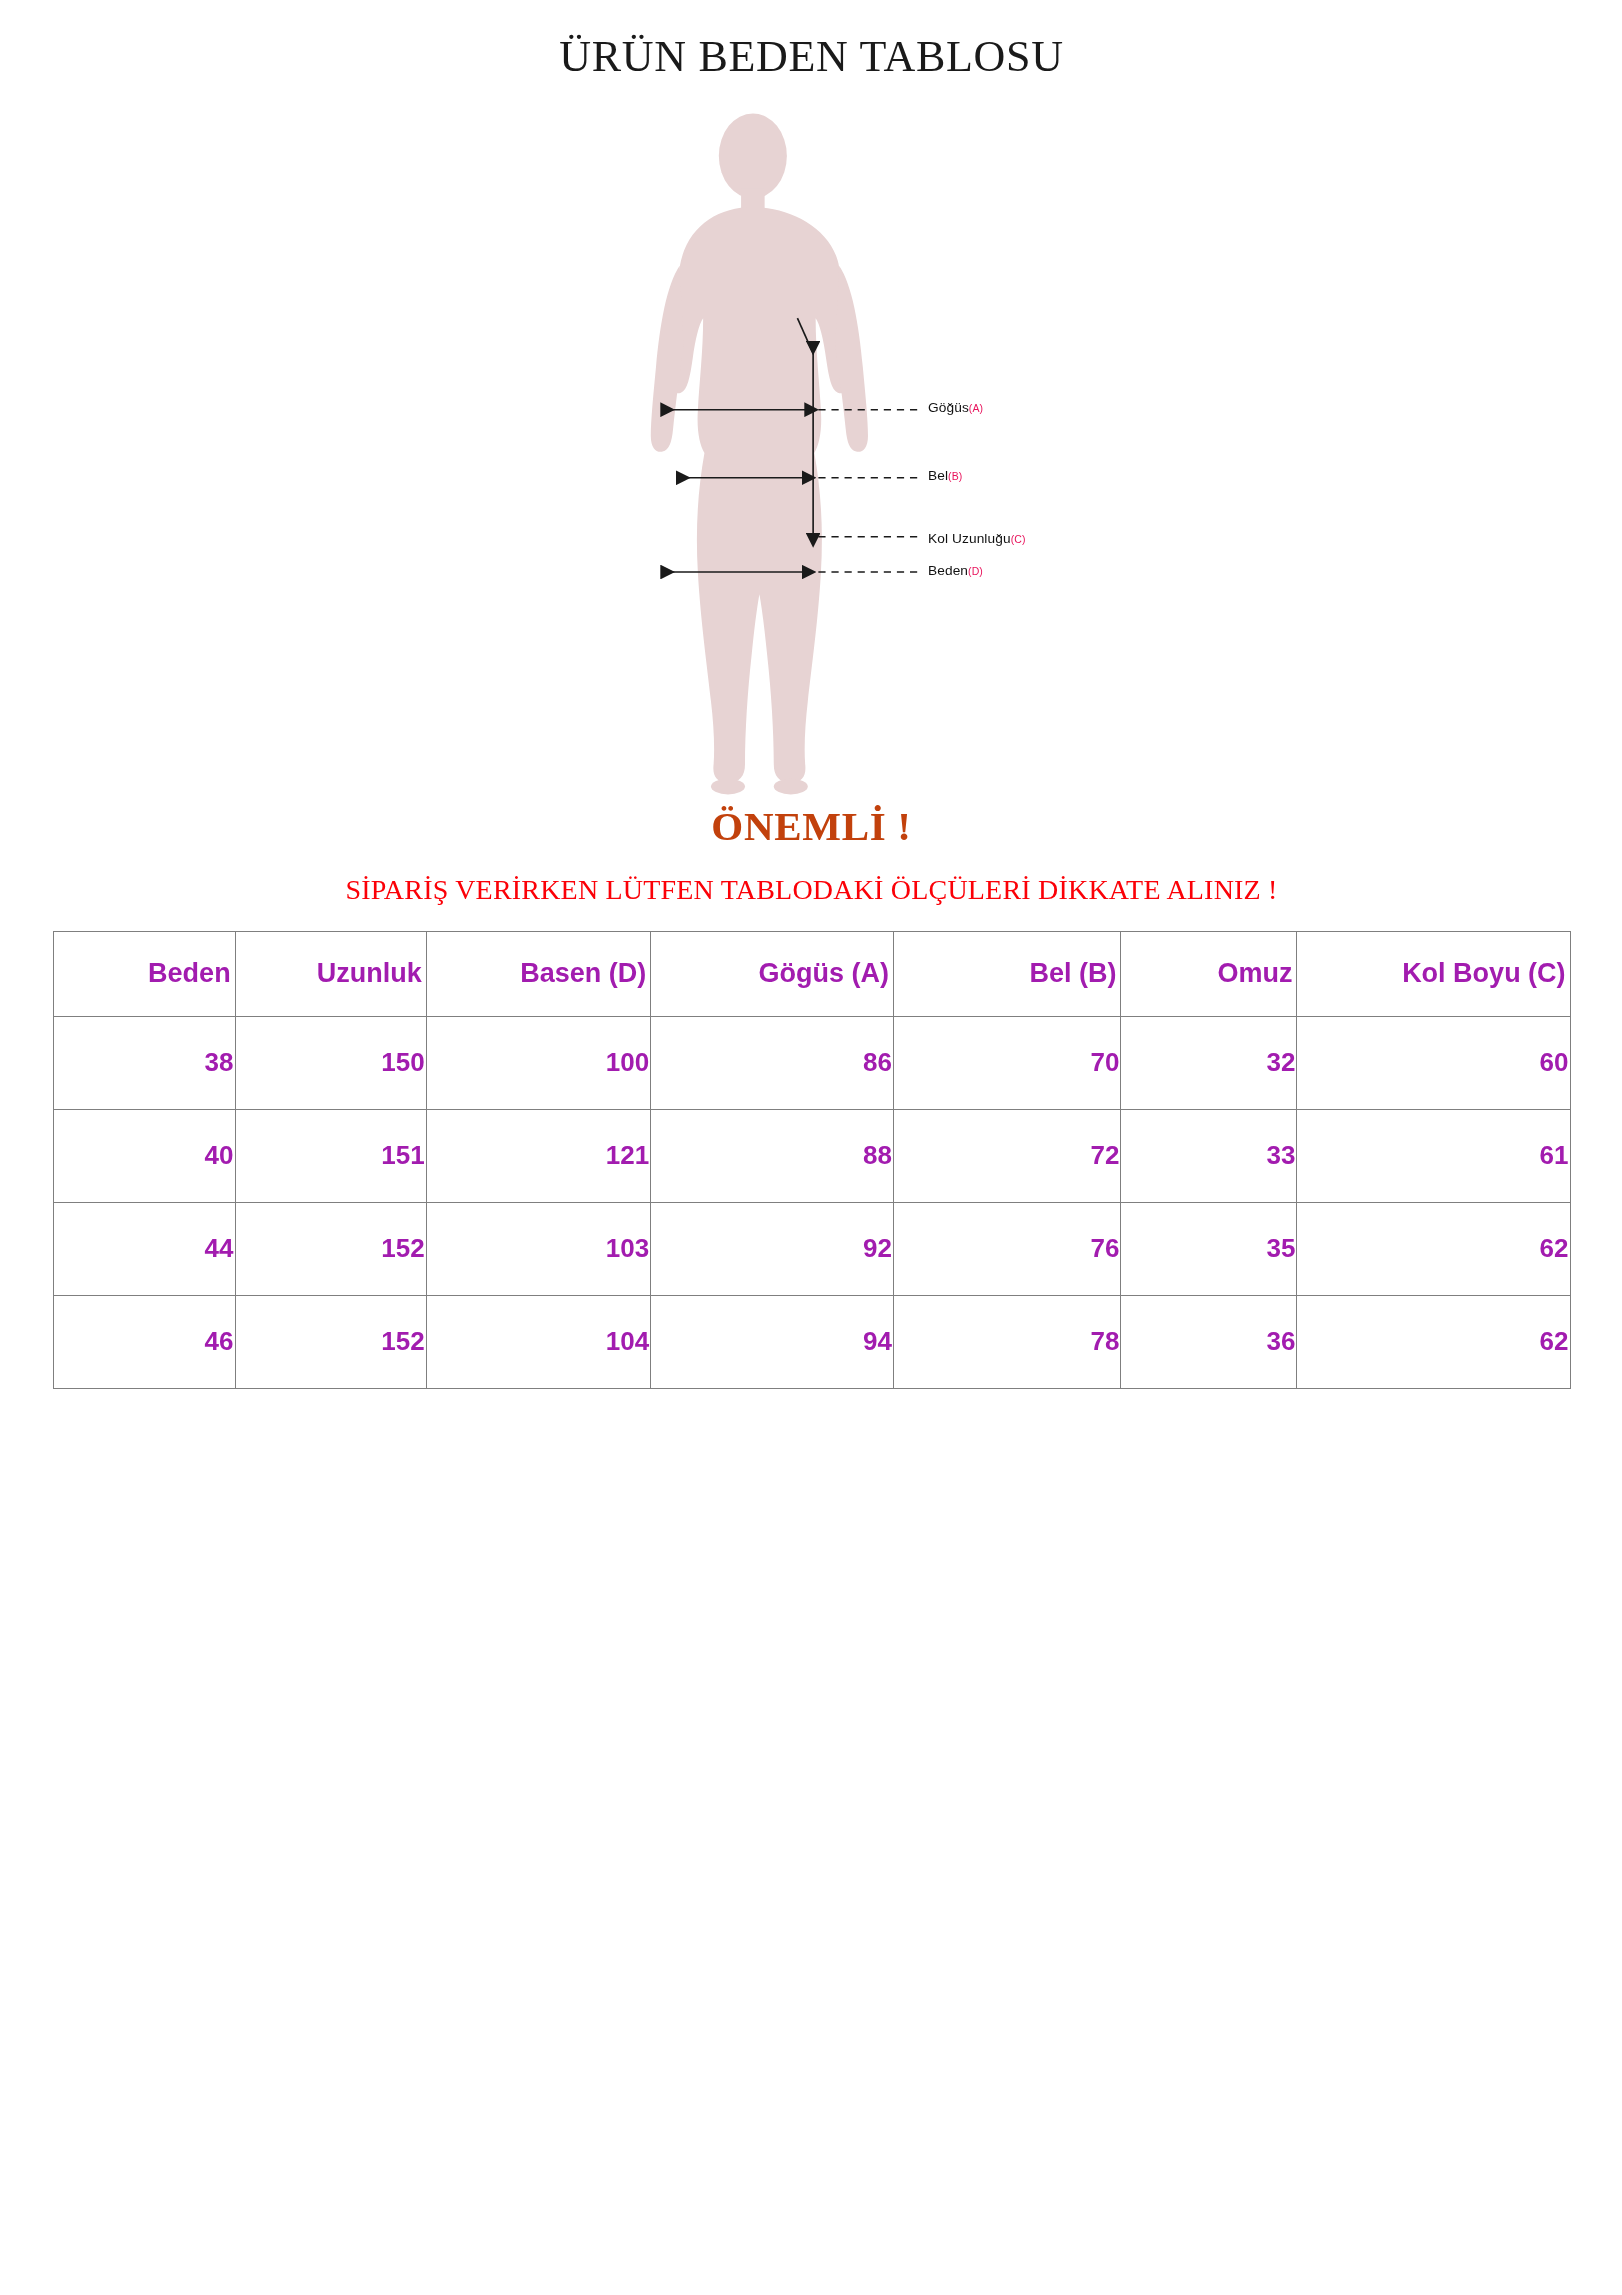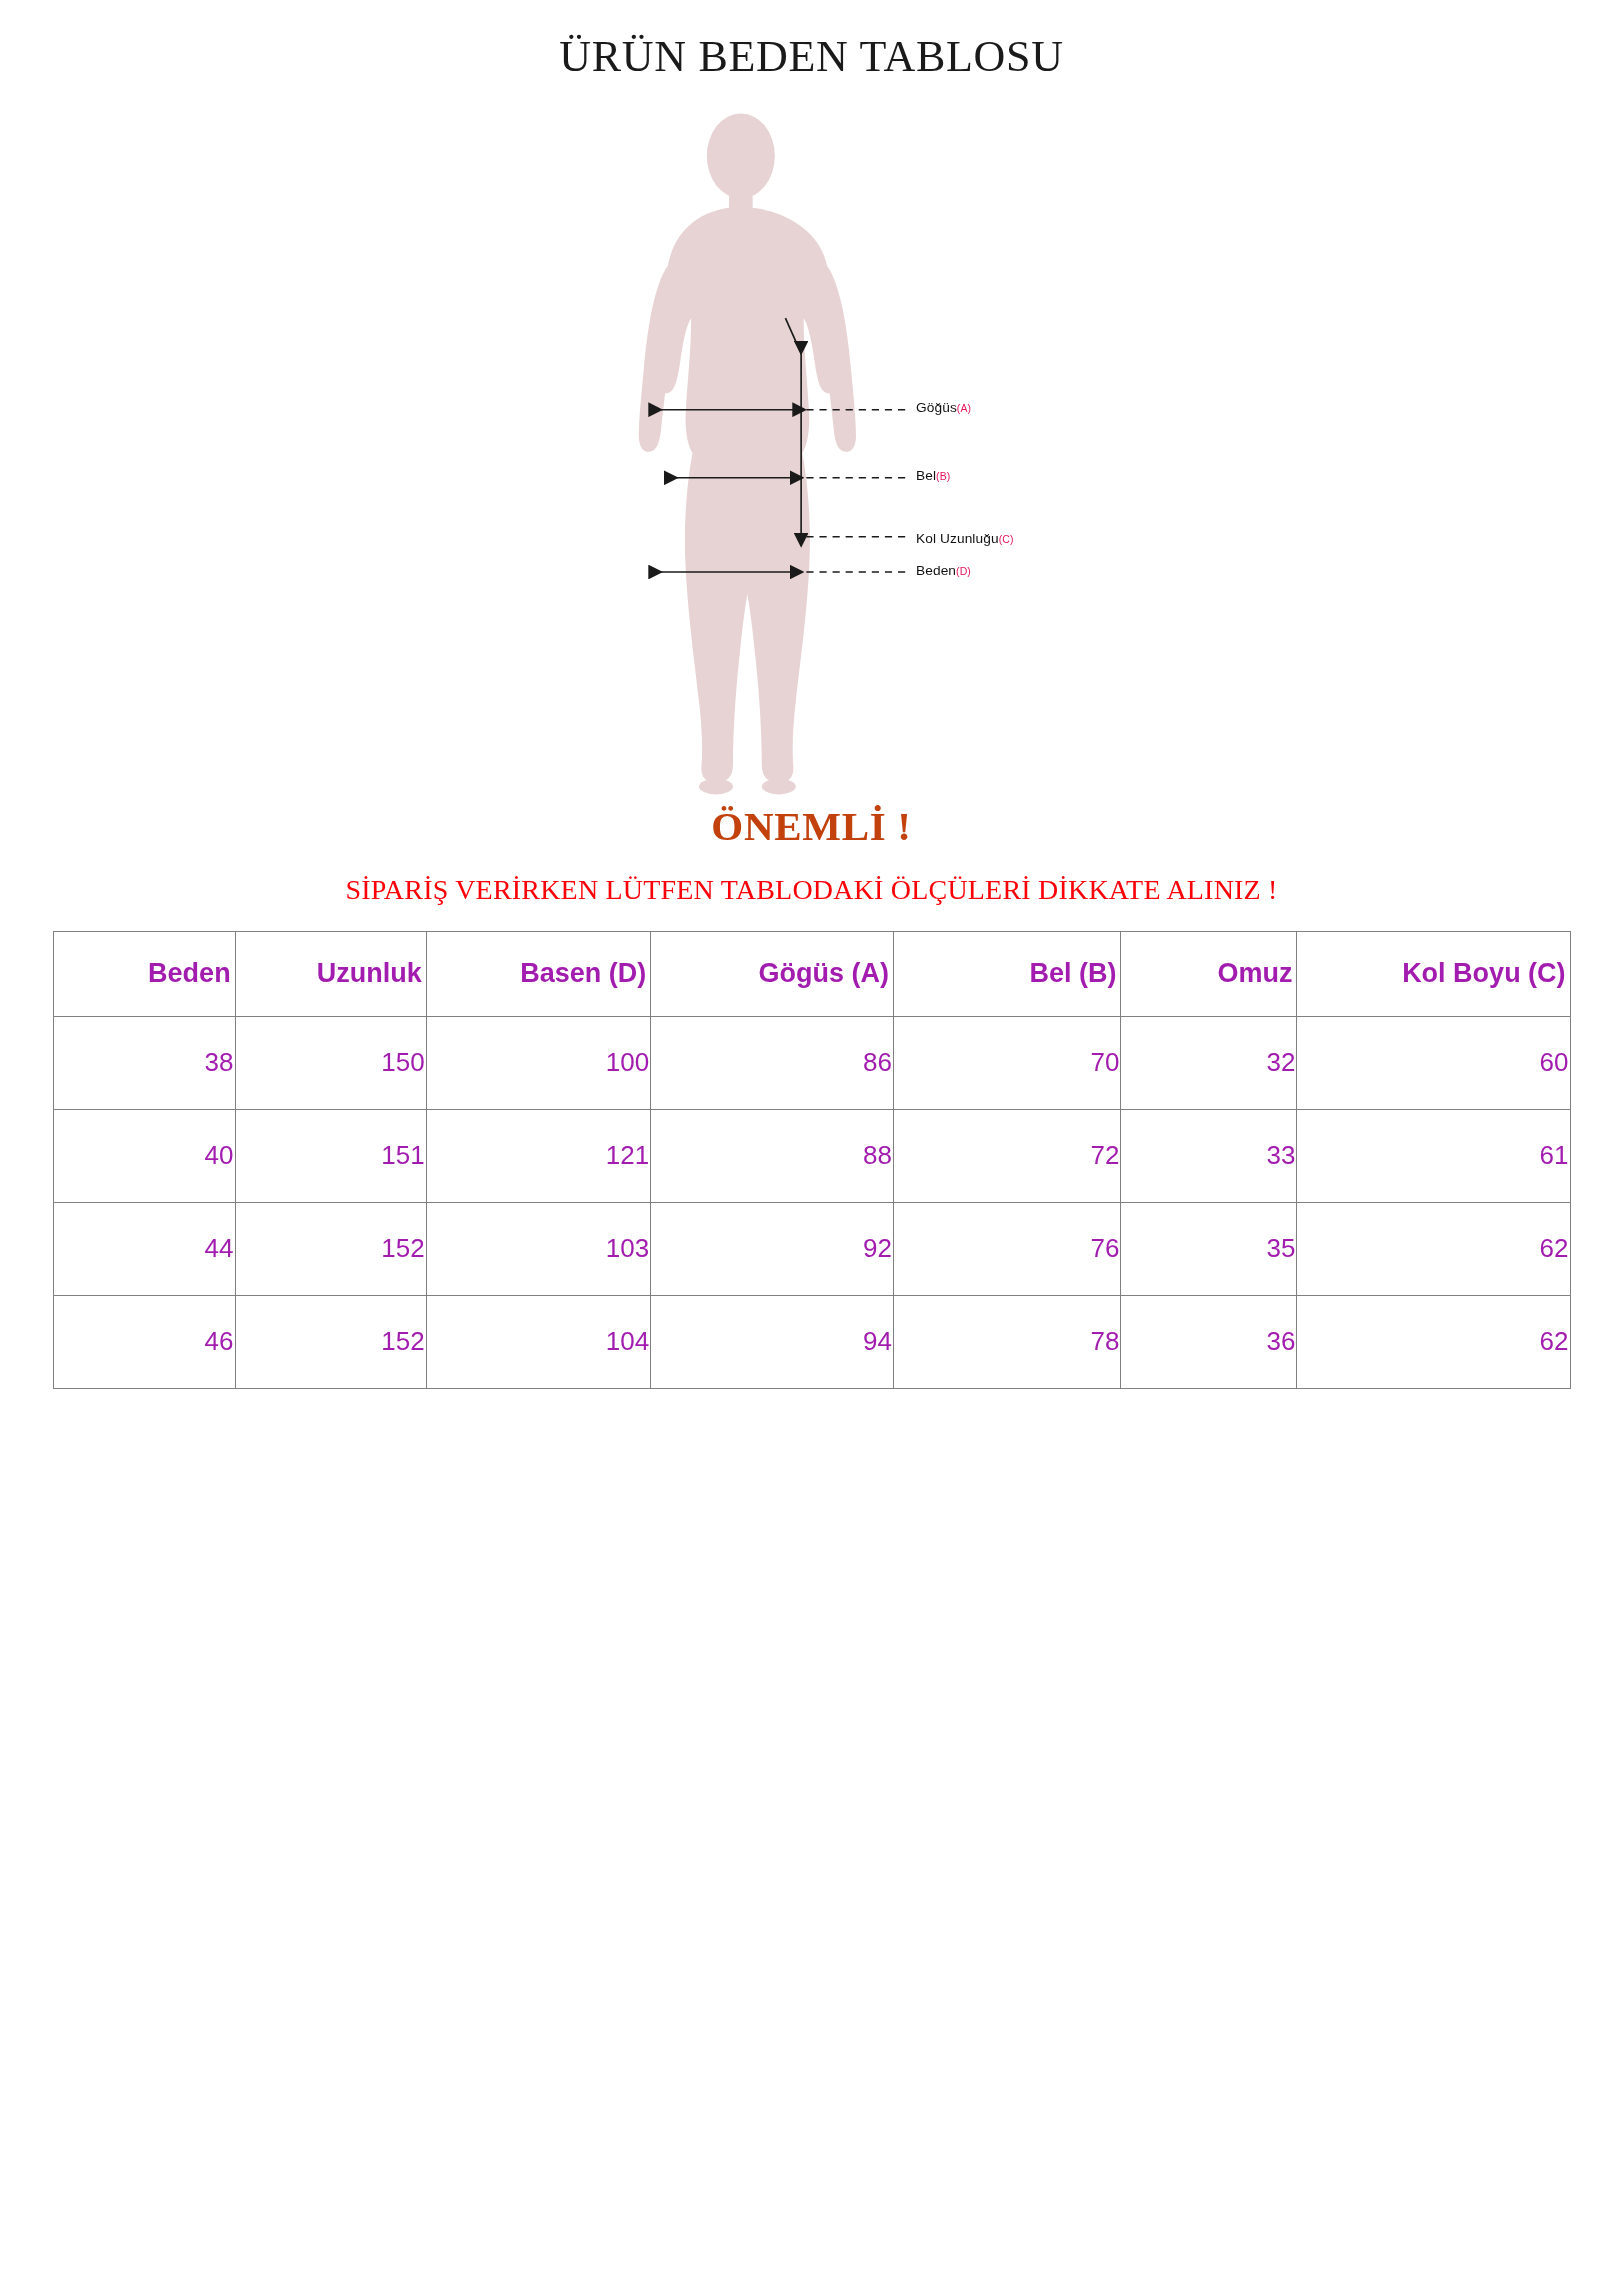--- a/index.html
+++ b/index.html
@@ -32,20 +32,21 @@
     padding-top: 31px;
     color: #1a1a1a;
   }
 
   
   .figure-wrap {
     position: relative;
     width: 1396px;
     height: 694px;
     margin-top: 19.6px;
+    margin-left: 12px;
   }
   .figure-inner {
     position: absolute;
     left: 0;
     top: 0;
     width: 1623px;
     height: 694px;
   }
   .silhouette {
     position: absolute;
@@ -113,21 +114,21 @@
     color: #a21caf;
   }
   table.size-table th {
     font-size: 27px;
     font-weight: bold;
     height: 84px;
     padding: 0 3.9px;
   }
   table.size-table td {
     font-size: 26px;
-    font-weight: normal;
+    font-weight: bold;
     height: 90px;
   }
   col.c0 { width: 12.0%; }
   col.c1 { width: 12.6%; }
   col.c2 { width: 14.8%; }
   col.c3 { width: 16.0%; }
   col.c4 { width: 15.0%; }
   col.c5 { width: 11.6%; }
   col.c6 { width: 18.0%; }
 </style>

